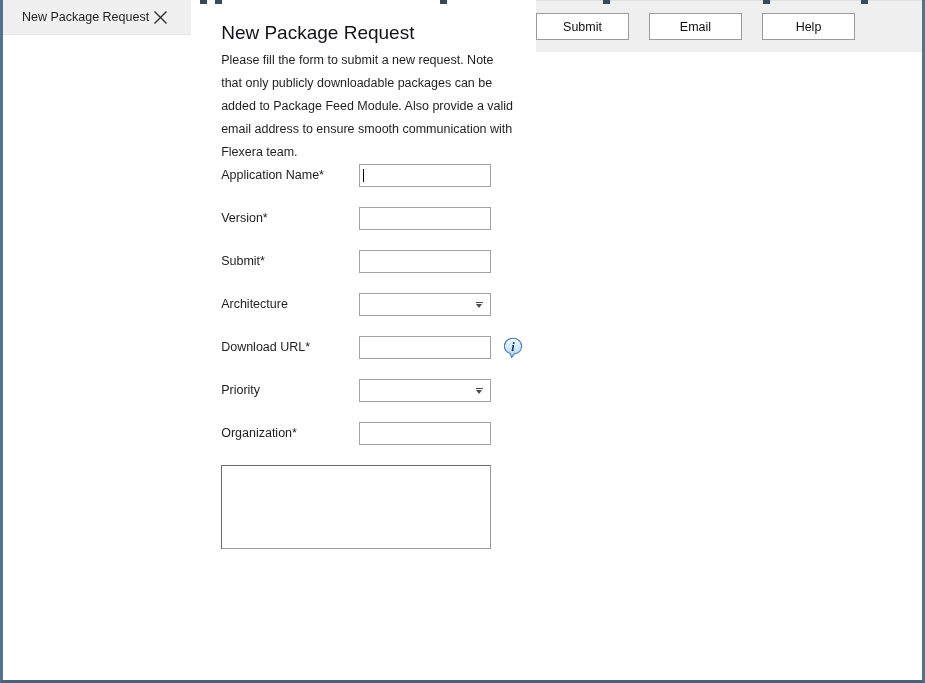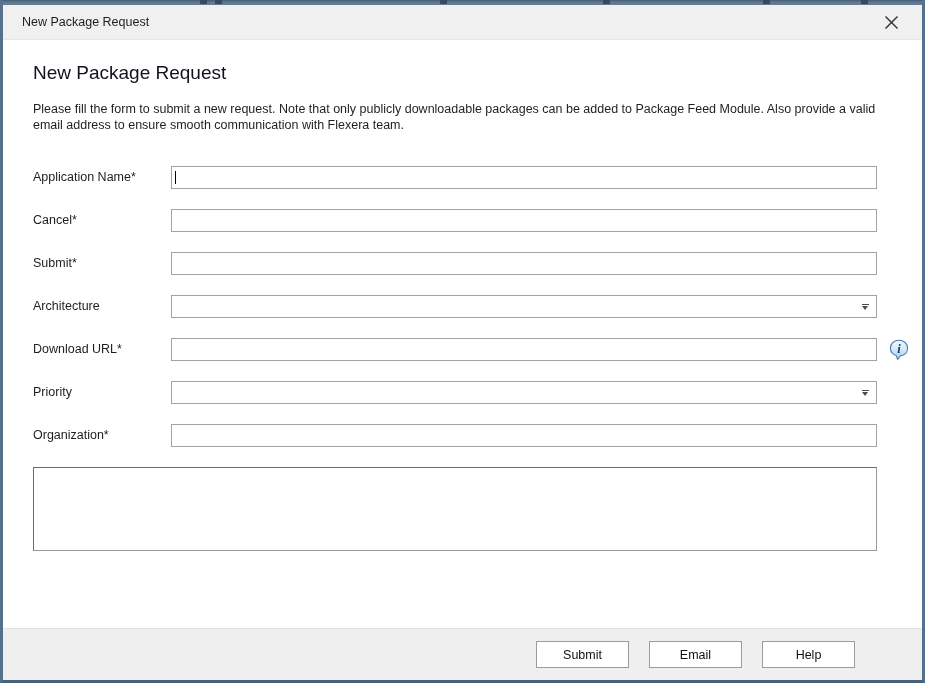--- a/index.html
+++ b/index.html
@@ -4,21 +4,21 @@
 <style>
   * { box-sizing: border-box; margin: 0; padding: 0; }
   html, body { background: #ffffff; }
   body {
     font-family: "Liberation Sans", sans-serif;
     width: 925px; height: 683px;
     overflow: hidden;
   }
   .dialog {
     width: 925px; height: 683px;
-    display: flex; flex-direction: column;
+    display: flex; flex-direction: row;
     border-left: 3px solid #54718e;
     border-right: 3px solid #54718e;
     border-bottom: 3px solid #49607a;
     background: #ffffff;
     position: relative;
   }
   
   .top-strip {
     height: 5px; flex: none;
     background: linear-gradient(#45586c, #5e7793 40%, #647d99);
@@ -50,26 +50,26 @@
     padding: 0 45px 0 30px;
     overflow: hidden;
   }
   .page-title {
     margin-top: 21px;
     font-size: 19px; line-height: 24px;
     font-weight: 500;
     color: #12121c;
   }
   .page-desc {
-    margin-top: 16px;
+    margin-top: 4px;
     margin-right: -22px;
-    font-size: 12.5px; line-height: 16px;
+    font-size: 12.5px; line-height: 23px;
     color: #1f1f1f;
   }
-  .form-area { margin-top: 33px; }
+  .form-area { }
   .form-row {
     display: flex;
     align-items: flex-start;
     margin-bottom: 20px;
     position: relative;
   }
   .form-label {
     flex: none; width: 138px;
     font-size: 12.5px; color: #1e1e1e;
     padding-top: 4px;
@@ -177,21 +177,21 @@
     <div class="form-area">
 
       <div class="form-row">
         <label class="form-label">Application Name*</label>
         <div class="form-field">
           <input class="text-input focused" type="text" style="">
         </div>
       </div>
 
       <div class="form-row">
-        <label class="form-label">Cancel*</label>
+        <label class="form-label">Version*</label>
         <div class="form-field">
           <input class="text-input" type="text" style="">
         </div>
       </div>
 
       <div class="form-row">
         <label class="form-label">Submit*</label>
         <div class="form-field">
           <input class="text-input" type="text" style="">
         </div>

